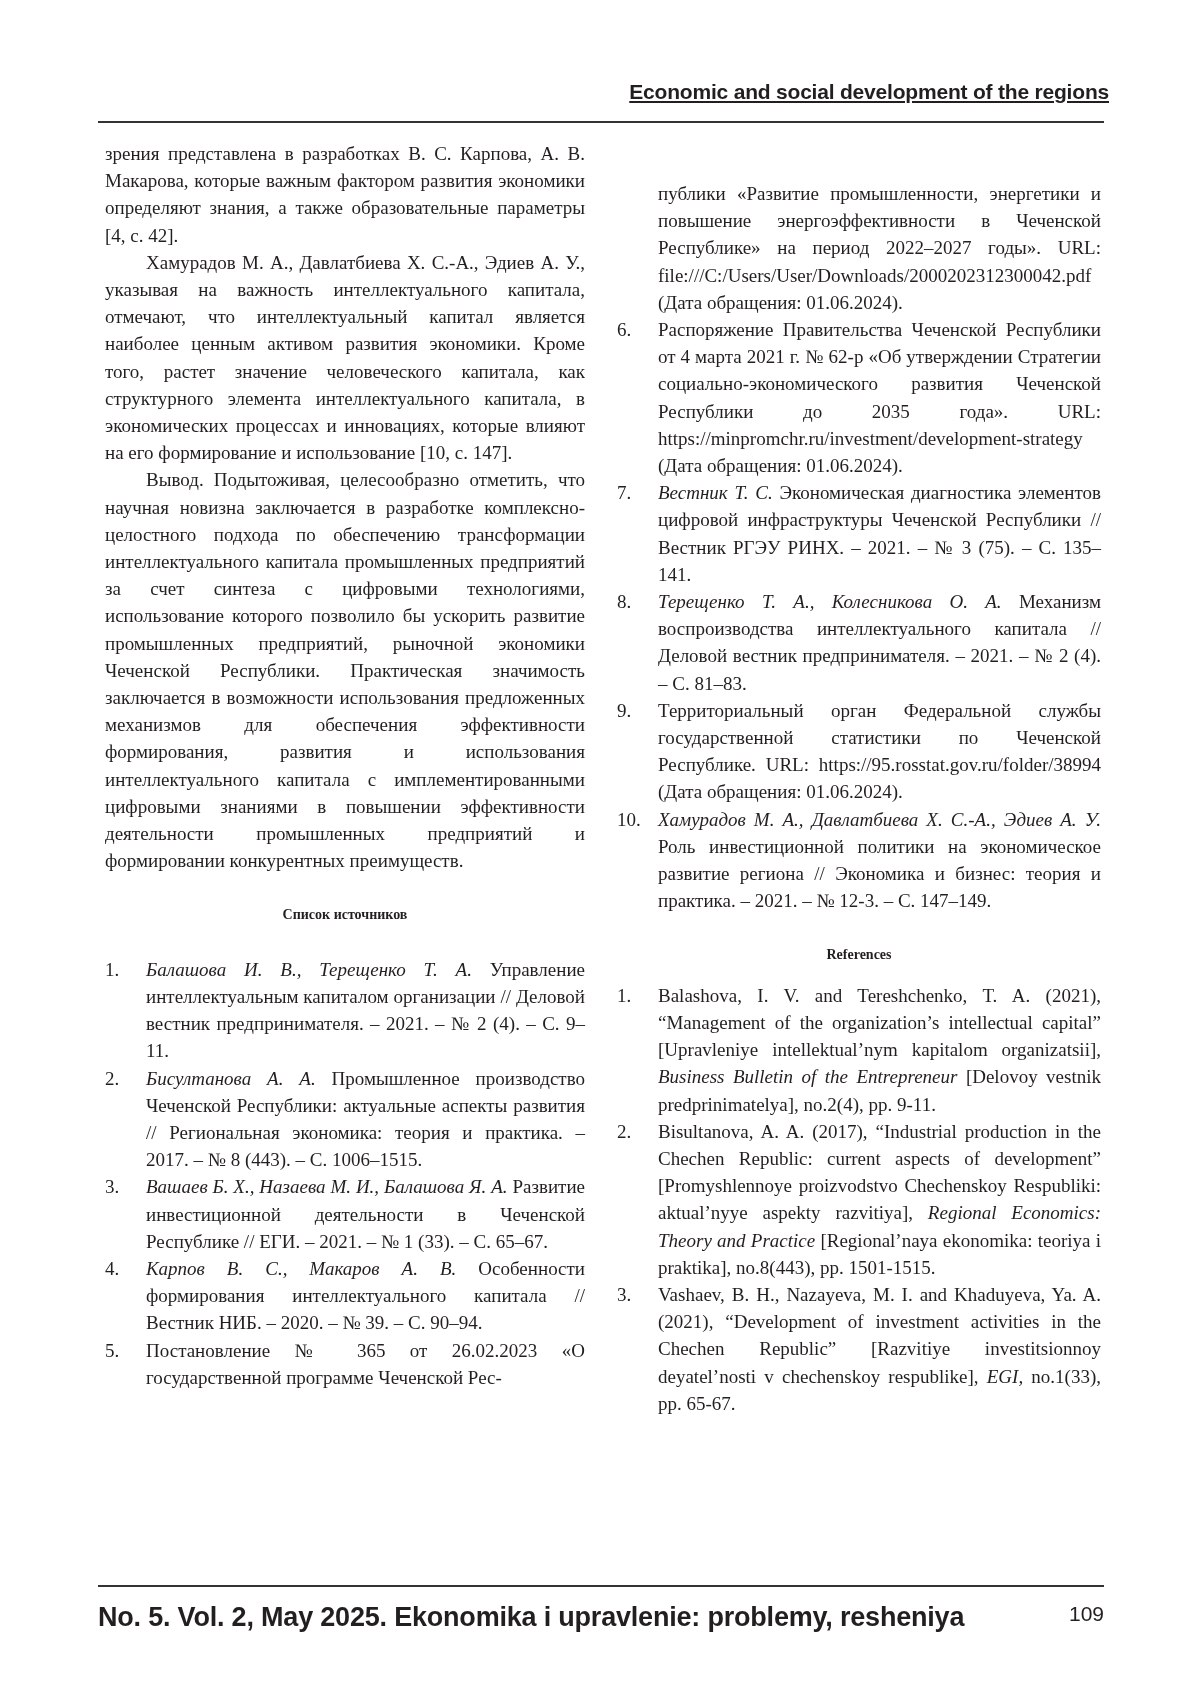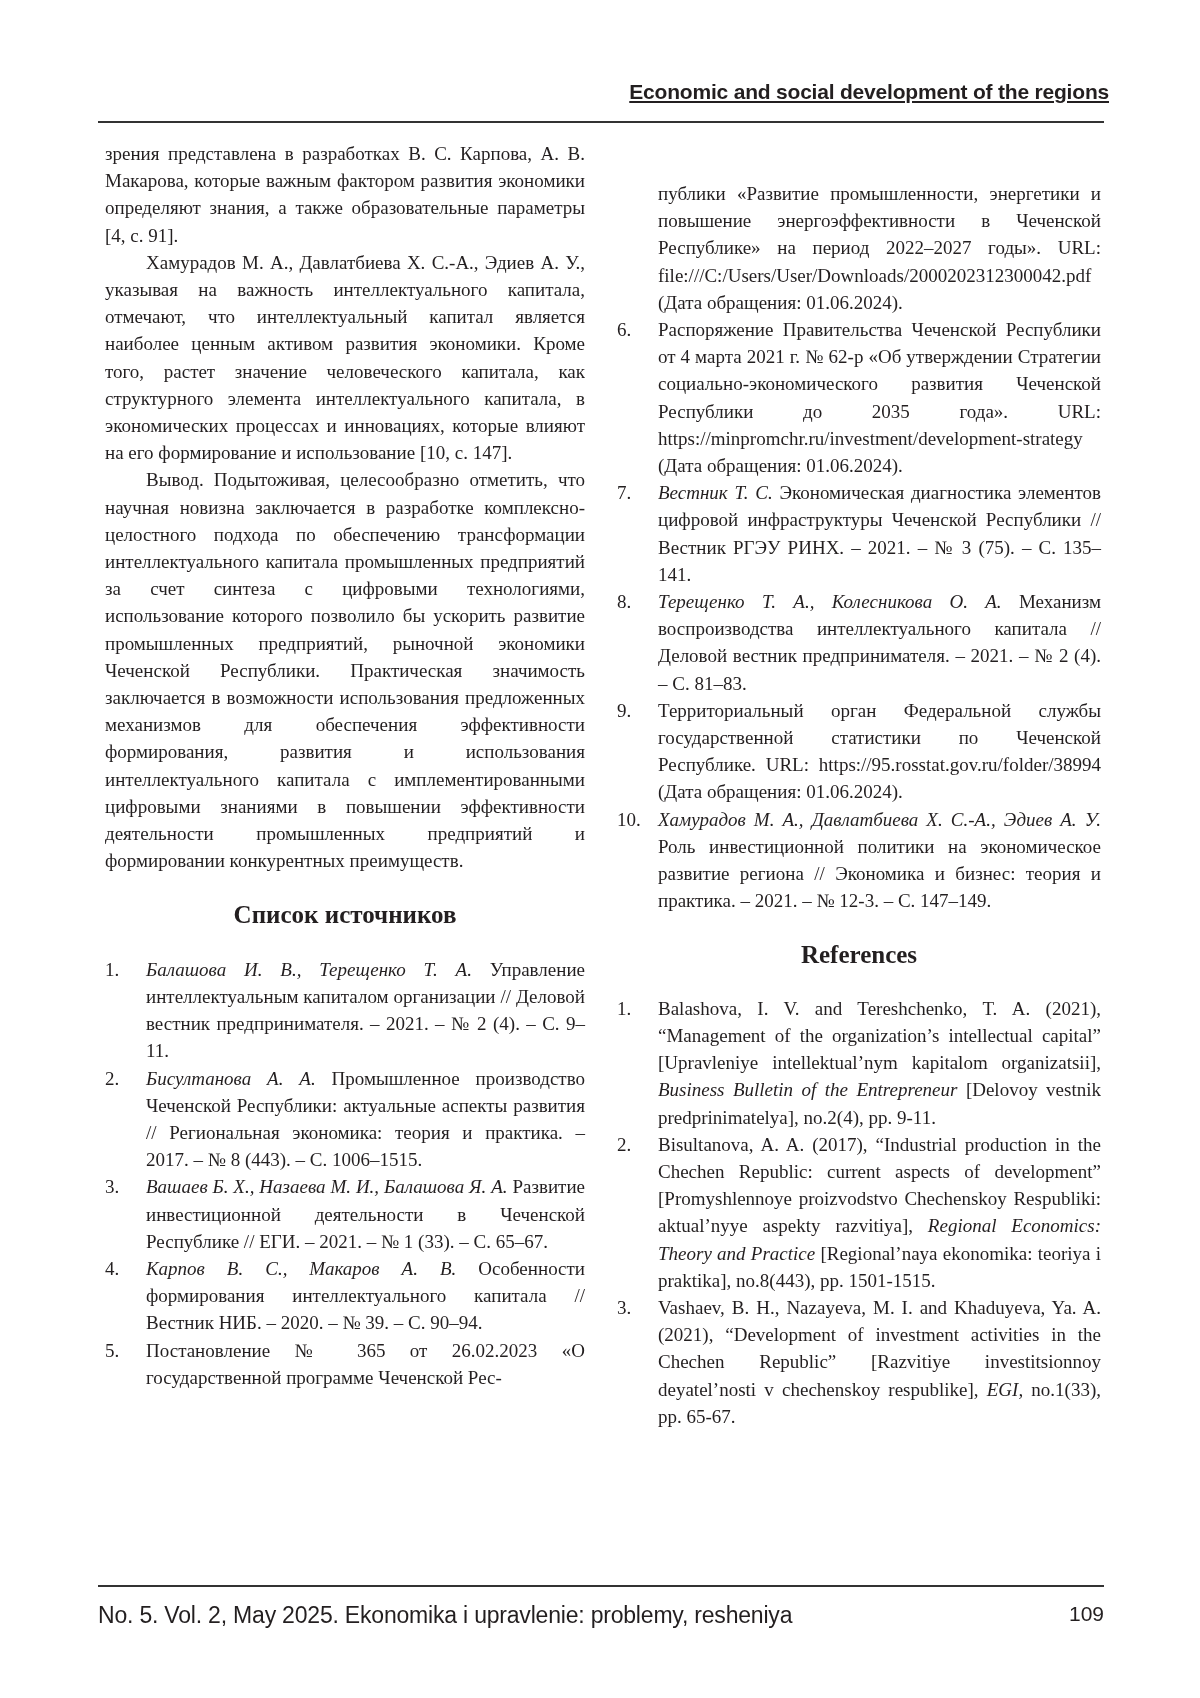--- a/index.html
+++ b/index.html
@@ -7,53 +7,53 @@
   .header-title {
     position: absolute; right: 91px; top: 80px;
     font-family: "Liberation Sans", sans-serif; font-weight: bold; font-size: 21px;
     letter-spacing: -0.2px; color: #231f20; text-decoration: underline;
   }
   .rule { position: absolute; left: 98px; width: 1006px; height: 2px; background: #333; }
   .rule.top { top: 121px; }
   .rule.bottom { top: 1585px; }
   .footer-left {
     position: absolute; left: 98px; top: 1602px;
-    font-family: "Liberation Sans", sans-serif; font-size: 23px; color: #231f20; letter-spacing: -0.2px;
+    font-family: "Liberation Sans", sans-serif; font-size: 27px; color: #231f20; letter-spacing: -0.2px; font-weight: bold;
   }
   .footer-right {
     position: absolute; right: 96px; top: 1602px;
     font-family: "Liberation Sans", sans-serif; font-size: 21px; color: #231f20;
   }
   .col {
     position: absolute; top: 140px; width: 480px;
     font-family: "Liberation Serif", serif; font-size: 19px; line-height: 27.2px; color: #231f20;
   }
   .col.left { left: 105px; }
   .col.right { left: 617px; width: 484px; }
   p { margin: 0; text-align: justify; }
   p.indent { text-indent: 41px; }
   .bold { font-weight: normal; }
   h3 {
-    margin: 0; text-align: center; font-size: 25px; font-weight: bold;
+    margin: 0; text-align: center; font-size: 14px; font-weight: bold;
     font-family: "Liberation Serif", serif;
   }
   ol { list-style: none; margin: 0; padding: 0; }
   li.ref { position: relative; padding-left: 41px; text-align: justify; }
   li.ref .num { position: absolute; left: 0; top: 0; }
   li.ref.cont { padding-left: 41px; margin-top: 40px; }
   .it { font-style: italic; }
 </style>
 </head>
 <body>
 
 <div class="header-title">Economic and social development of the regions</div>
 <div class="rule top"></div>
 
 <div class="col left">
-  <p>зрения представлена в разработках В. С. Карпова, А. В. Макарова, которые важным фактором развития экономики определяют знания, а также образовательные параметры [4, с. 91].</p>
+  <p>зрения представлена в разработках В. С. Карпова, А. В. Макарова, которые важным фактором развития экономики определяют знания, а также образовательные параметры [4, с. 42].</p>
   <p class="indent">Хамурадов М. А., Давлатбиева Х. С.-А., Эдиев А. У., указывая на важность интеллектуального капитала, отмечают, что интеллектуальный капитал является наиболее ценным активом развития экономики. Кроме того, растет значение человеческого капитала, как структурного элемента интеллектуального капитала, в экономических процессах и инновациях, которые влияют на его формирование и использование [10, с. 147].</p>
   <p class="indent"><span class="bold">Вывод.</span><span> Подытоживая, целесообразно отметить, что научная новизна заключается в разработке комплексно-целостного подхода по обеспечению трансформации интеллектуального капитала промышленных предприятий за счет синтеза с цифровыми технологиями, использование которого позволило бы ускорить развитие промышленных предприятий, рыночной экономики Чеченской Республики. Практическая значимость заключается в возможности использования предложенных механизмов для обеспечения эффективности формирования, развития и использования интеллектуального капитала с имплементированными цифровыми знаниями в повышении эффективности деятельности промышленных предприятий и формировании конкурентных преимуществ.</span></p>
 
   <h3 style="margin-top:27px; margin-bottom:27px;">Список источников</h3>
 
   <ol>
     <li class="ref"><span class="num">1.</span><span class="it">Балашова И. В., Терещенко Т. А.</span><span> Управление интеллектуальным капиталом организации // Деловой вестник предпринимателя. – 2021. – № 2 (4). – С. 9–11.</span></li>
     <li class="ref"><span class="num">2.</span><span class="it">Бисултанова А. А.</span><span> Промышленное производство Чеченской Республики: актуальные аспекты развития // Региональная экономика: теория и практика. – 2017. – № 8 (443). – С. 1006–1515.</span></li>
     <li class="ref"><span class="num">3.</span><span class="it">Вашаев Б. Х., Назаева М. И., Балашова Я. А.</span><span> Развитие инвестиционной деятельности в Чеченской Республике // ЕГИ. – 2021. – № 1 (33). – С. 65–67.</span></li>
     <li class="ref"><span class="num">4.</span><span class="it">Карпов В. С., Макаров А. В.</span><span> Особенности формирования интеллектуального капитала // Вестник НИБ. – 2020. – № 39. – С. 90–94.</span></li>
@@ -64,21 +64,21 @@
 <div class="col right">
   <ol>
     <li class="ref cont"><span>публики «Развитие промышленности, энергетики и повышение энергоэффективности в Чеченской Республике» на период 2022–2027 годы». URL: file:///C:/Users/User/Downloads/2000202312300042.pdf (Дата обращения: 01.06.2024).</span></li>
     <li class="ref"><span class="num">6.</span><span>Распоряжение Правительства Чеченской Республики от 4 марта 2021 г. № 62-р «Об утверждении Стратегии социально-экономического развития Чеченской Республики до 2035 года». URL: https://minpromchr.ru/investment/development-strategy (Дата обращения: 01.06.2024).</span></li>
     <li class="ref"><span class="num">7.</span><span class="it">Вестник Т. С.</span><span> Экономическая диагностика элементов цифровой инфраструктуры Чеченской Республики // Вестник РГЭУ РИНХ. – 2021. – № 3 (75). – С. 135–141.</span></li>
     <li class="ref"><span class="num">8.</span><span class="it">Терещенко Т. А., Колесникова О. А.</span><span> Механизм воспроизводства интеллектуального капитала // Деловой вестник предпринимателя. – 2021. – № 2 (4). – С. 81–83.</span></li>
     <li class="ref"><span class="num">9.</span><span>Территориальный орган Федеральной службы государственной статистики по Чеченской Республике. URL: https://95.rosstat.gov.ru/folder/38994 (Дата обращения: 01.06.2024).</span></li>
     <li class="ref"><span class="num">10.</span><span class="it">Хамурадов М. А., Давлатбиева Х. С.-А., Эдиев А. У.</span><span> Роль инвестиционной политики на экономическое развитие региона // Экономика и бизнес: теория и практика. – 2021. – № 12-3. – С. 147–149.</span></li>
   </ol>
 
-  <h3 style="margin-top:27px; margin-bottom:26px;text-align:center;">References</h3>
+  <h3 style="margin-top:27px; margin-bottom:13px;text-align:center;">References</h3>
 
   <ol>
     <li class="ref"><span class="num">1.</span><span>Balashova, I. V. and Tereshchenko, T. A. (2021), “Management of the organization’s intellectual capital” [Upravleniye intellektual’nym kapitalom organizatsii], </span><span class="it">Business Bulletin of the Entrepreneur</span><span> [Delovoy vestnik predprinimatelya], no.2(4), pp. 9-11.</span></li>
     <li class="ref"><span class="num">2.</span><span>Bisultanova, A. A. (2017), “Industrial production in the Chechen Republic: current aspects of development” [Promyshlennoye proizvodstvo Chechenskoy Respubliki: aktual’nyye aspekty razvitiya], </span><span class="it">Regional Economics: Theory and Practice</span><span> [Regional’naya ekonomika: teoriya i praktika], no.8(443), pp. 1501-1515.</span></li>
     <li class="ref"><span class="num">3.</span><span>Vashaev, B. H., Nazayeva, M. I. and Khaduyeva, Ya. A. (2021), “Development of investment activities in the Chechen Republic” [Razvitiye investitsionnoy deyatel’nosti v chechenskoy respublike], </span><span class="it">EGI,</span><span> no.1(33), pp. 65-67.</span></li>
   </ol>
 </div>
 
 <div class="rule bottom"></div>
 <div class="footer-left">No. 5. Vol. 2, May 2025. Ekonomika i upravlenie: problemy, resheniya</div>

